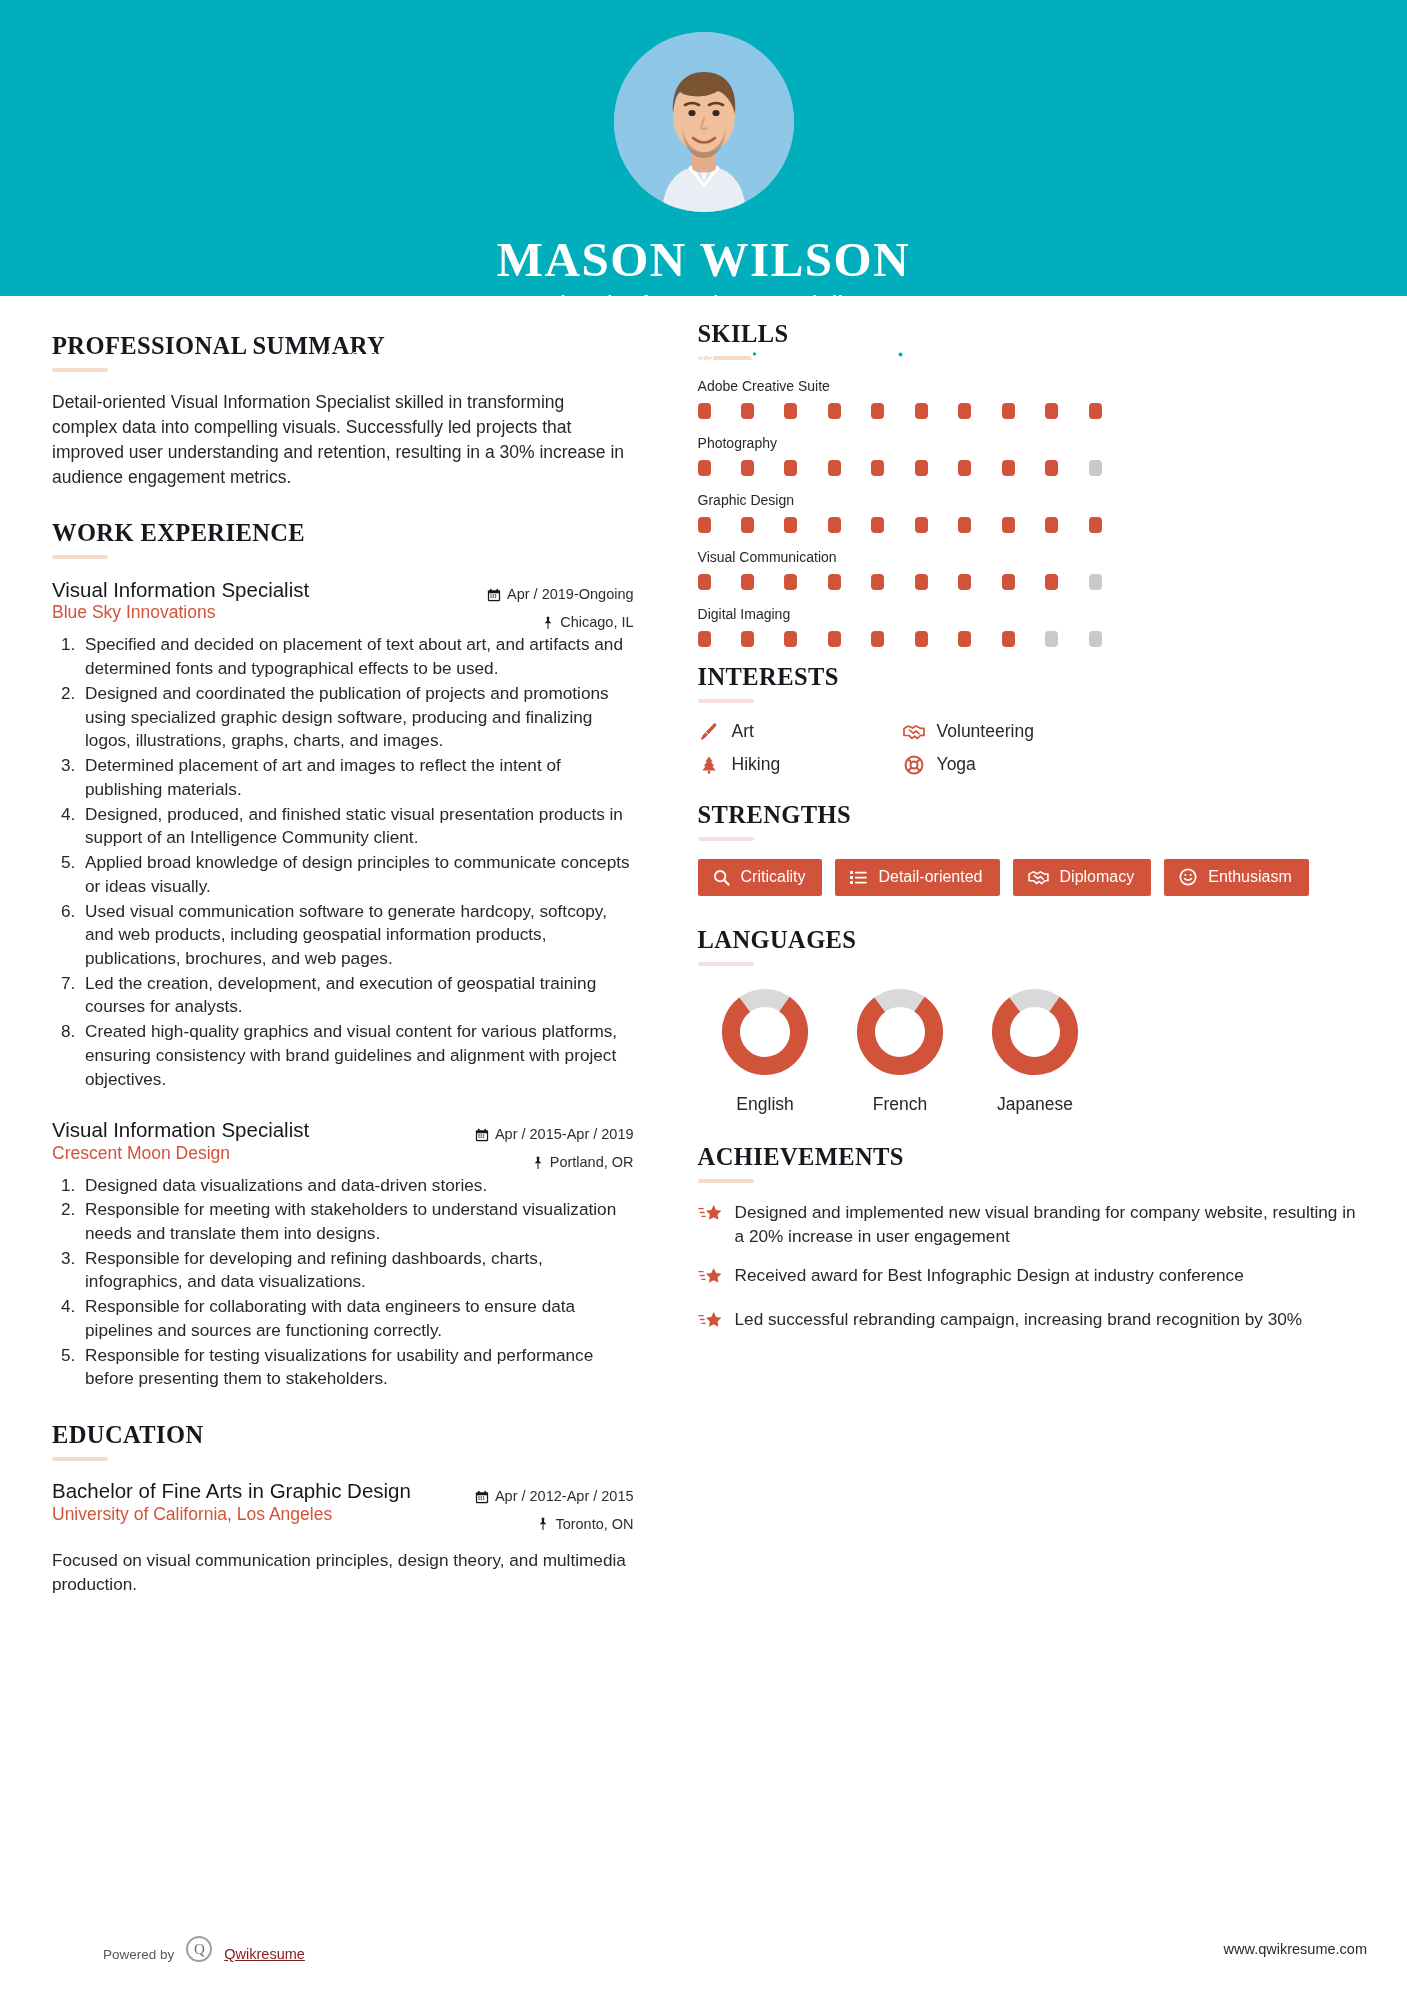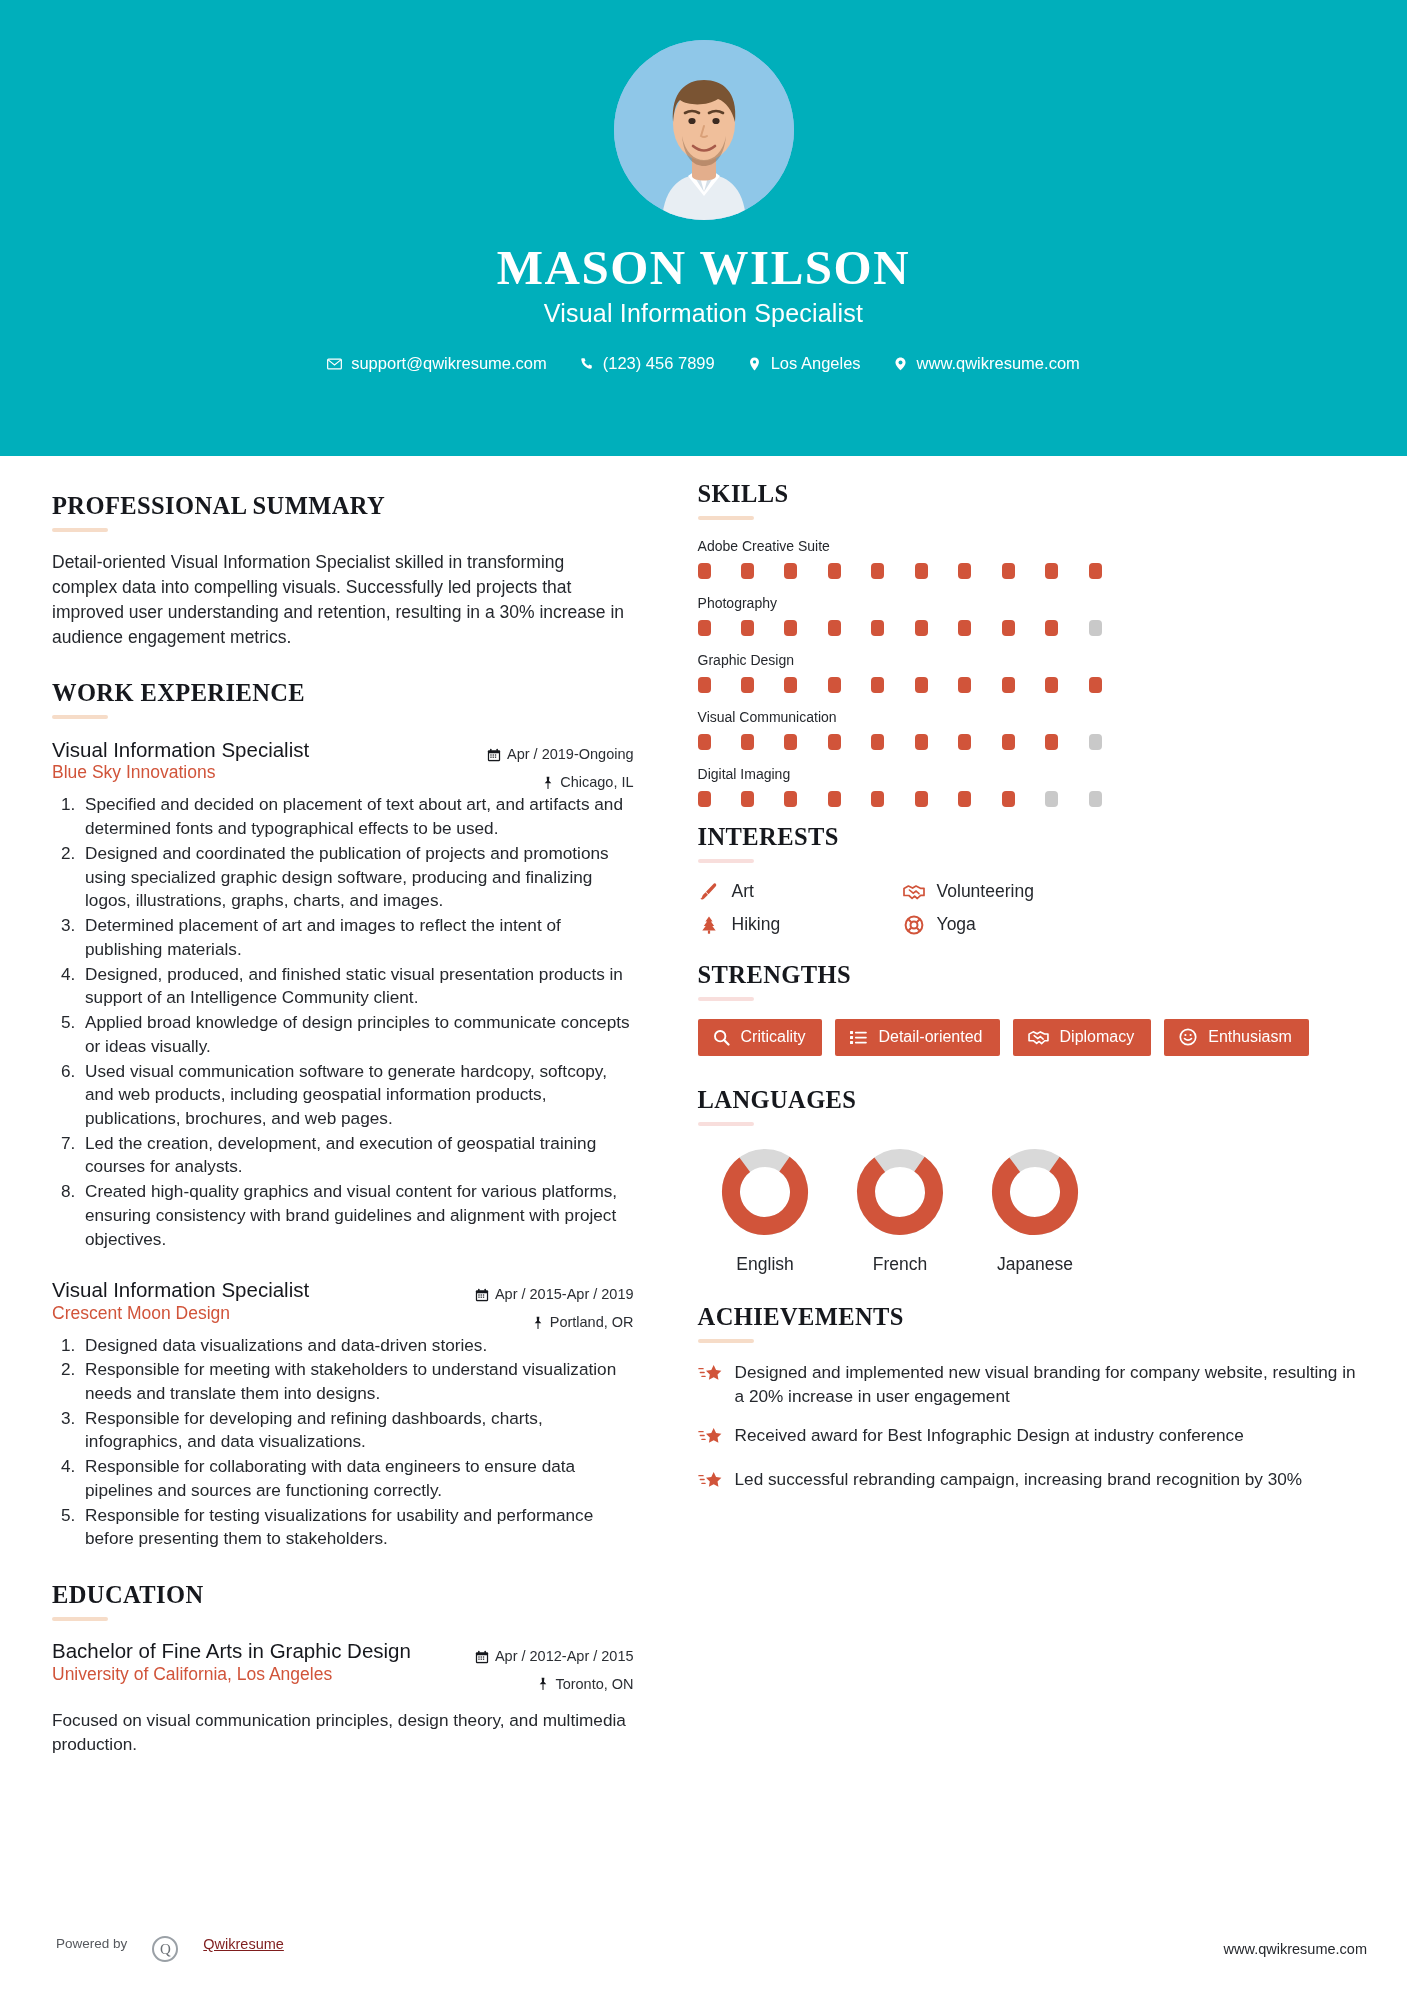--- a/index.html
+++ b/index.html
@@ -6,24 +6,24 @@
   html, body {
     width: 1407px;
     background: #ffffff;
     font-family: "Liberation Sans", sans-serif;
   }
   body { width: 1407px; min-height: 1990px; position: relative; }
 
   
   .header {
     background: #00AFBB;
-    height: 456px;
+    height: 296px;
     position: relative;
     text-align: center;
-    padding-top: 40px;
+    padding-top: 32px;
   }
   .avatar-wrap {
     width: 180px; height: 180px;
     margin: 0 auto;
     border-radius: 50%;
     background: #8FC7E8;
     overflow: hidden;
     position: relative;
   }
   .avatar-svg { display: block; width: 180px; height: 180px; }
@@ -259,24 +259,25 @@
     position: absolute;
     left: 0; right: 0;
     bottom: 28px;
     display: flex;
     justify-content: space-between;
     align-items: center;
     padding: 0 40px 0 56px;
   }
   .powered {
     display: flex;
-    align-items: flex-start;
-    gap: 25px;
+    align-items: flex-end;
+    gap: 12px;
     font-size: 13.5px;
     color: #55585d;
+    margin-left: 47px;
   }
   .qlogo {
     width: 26px; height: 26px;
     border-radius: 50%;
     border: 2px solid #9aa0a6;
     color: #6b7075;
     font-size: 15px;
     display: inline-flex;
     align-items: center;
     justify-content: center;

